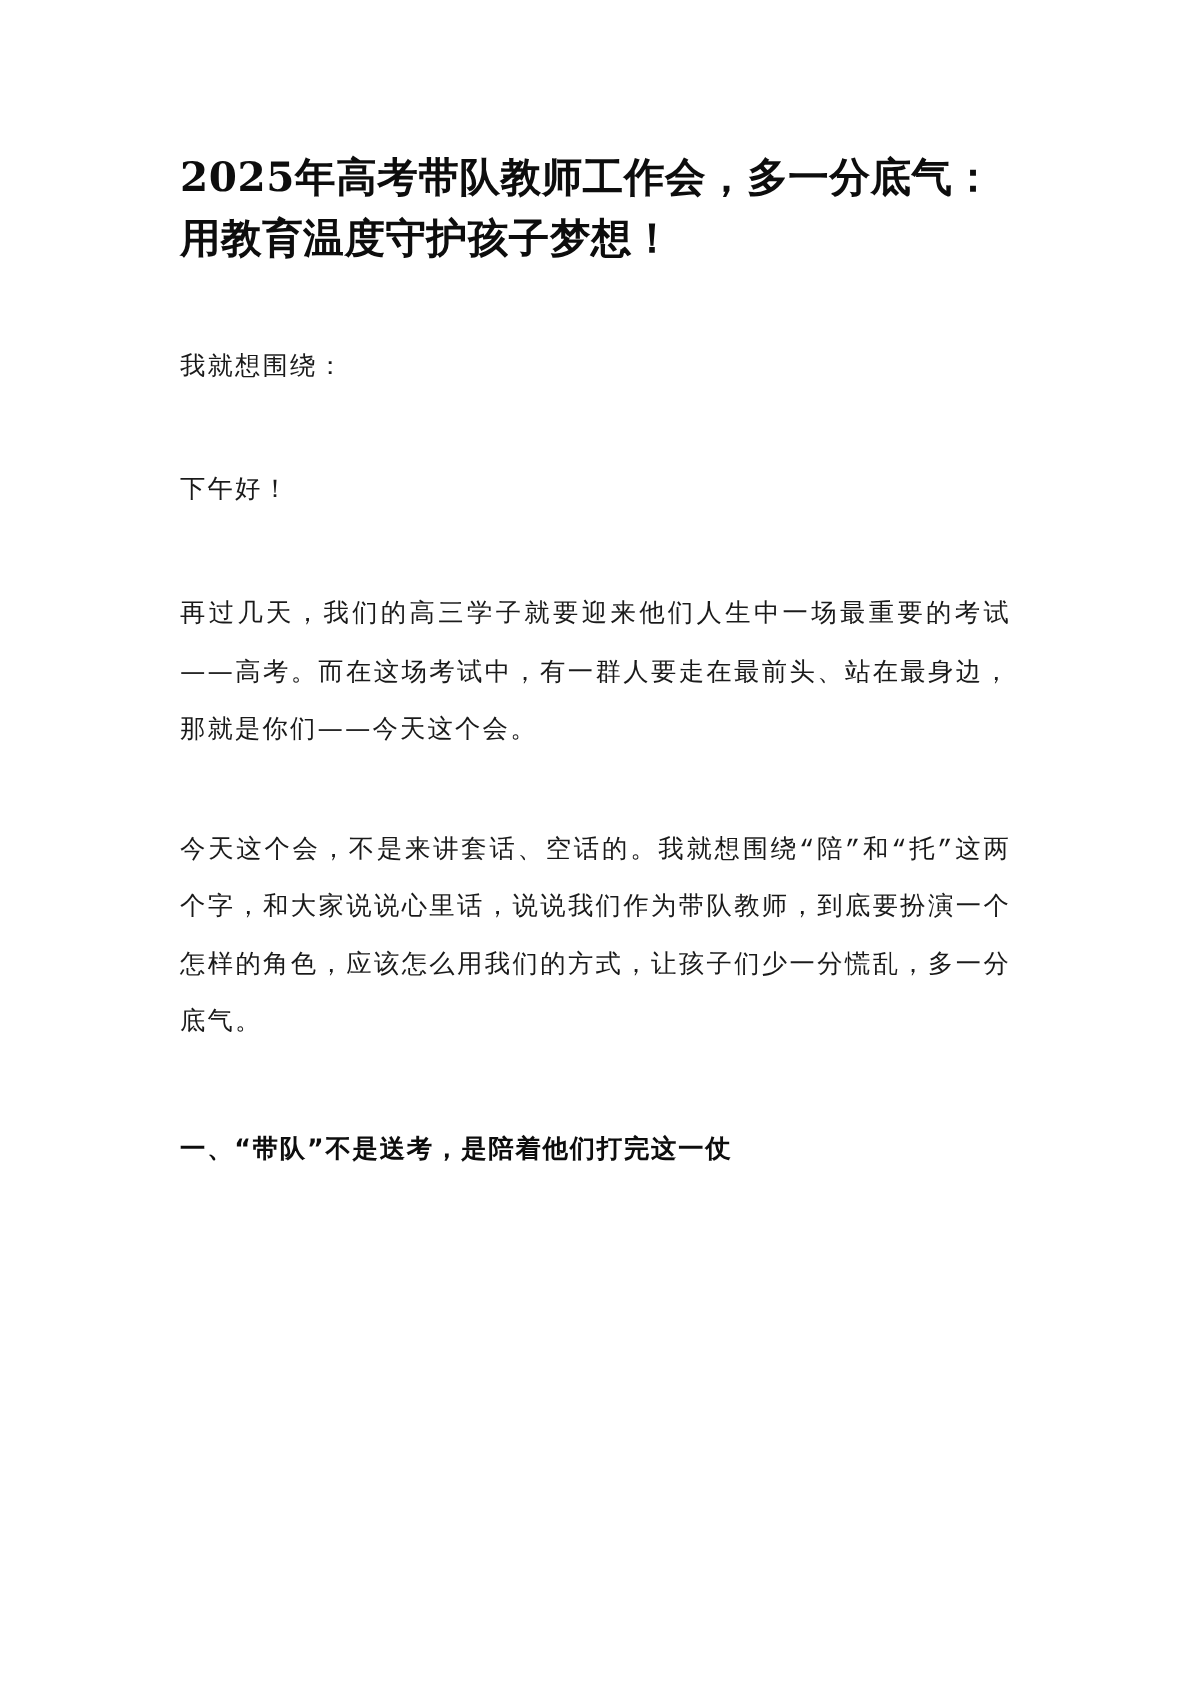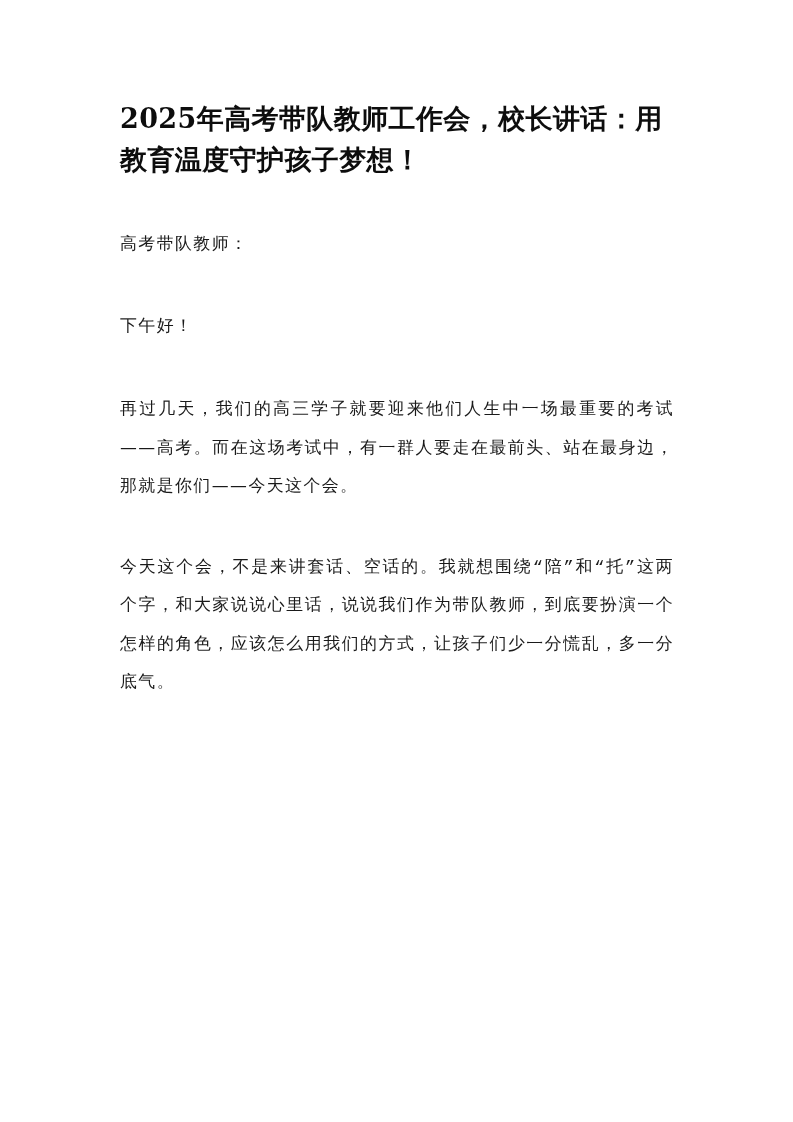--- a/index.html
+++ b/index.html
@@ -51,24 +51,25 @@
     line-height: 38px;
     letter-spacing: 1.2px;
     margin: 43px 0 0 0;
     color: #0d0d0d;
   }
 </style>
 </head>
 <body>
 
 <div class="page">
-  <h1 class="title">2025年高考带队教师工作会，校长讲话：用教育温度守护孩子梦想！</h1>
+  <h1 class="title">2025年高考带队教师工作会，多一分底气：用教育温度守护孩子梦想！</h1>
 
-  <p class="para salutation">高考带队教师：</p>
+  <p class="para salutation">我就想围绕：</p>
 
   <p class="para greeting">下午好！</p>
 
   <p class="para p1">再过几天，我们的高三学子就要迎来他们人生中一场最重要的考试——高考。而在这场考试中，有一群人要走在最前头、站在最身边，那就是你们——今天这个会。</p>
 
 
   <p class="para p3">今天这个会，不是来讲套话、空话的。我就想围绕“陪”和“托”这两个字，和大家说说心里话，说说我们作为带队教师，到底要扮演一个怎样的角色，应该怎么用我们的方式，让孩子们少一分慌乱，多一分底气。</p>
 
+  <h2 class="heading">一、“带队”不是送考，是陪着他们打完这一仗</h2>
 </div>
 
 </body></html>

